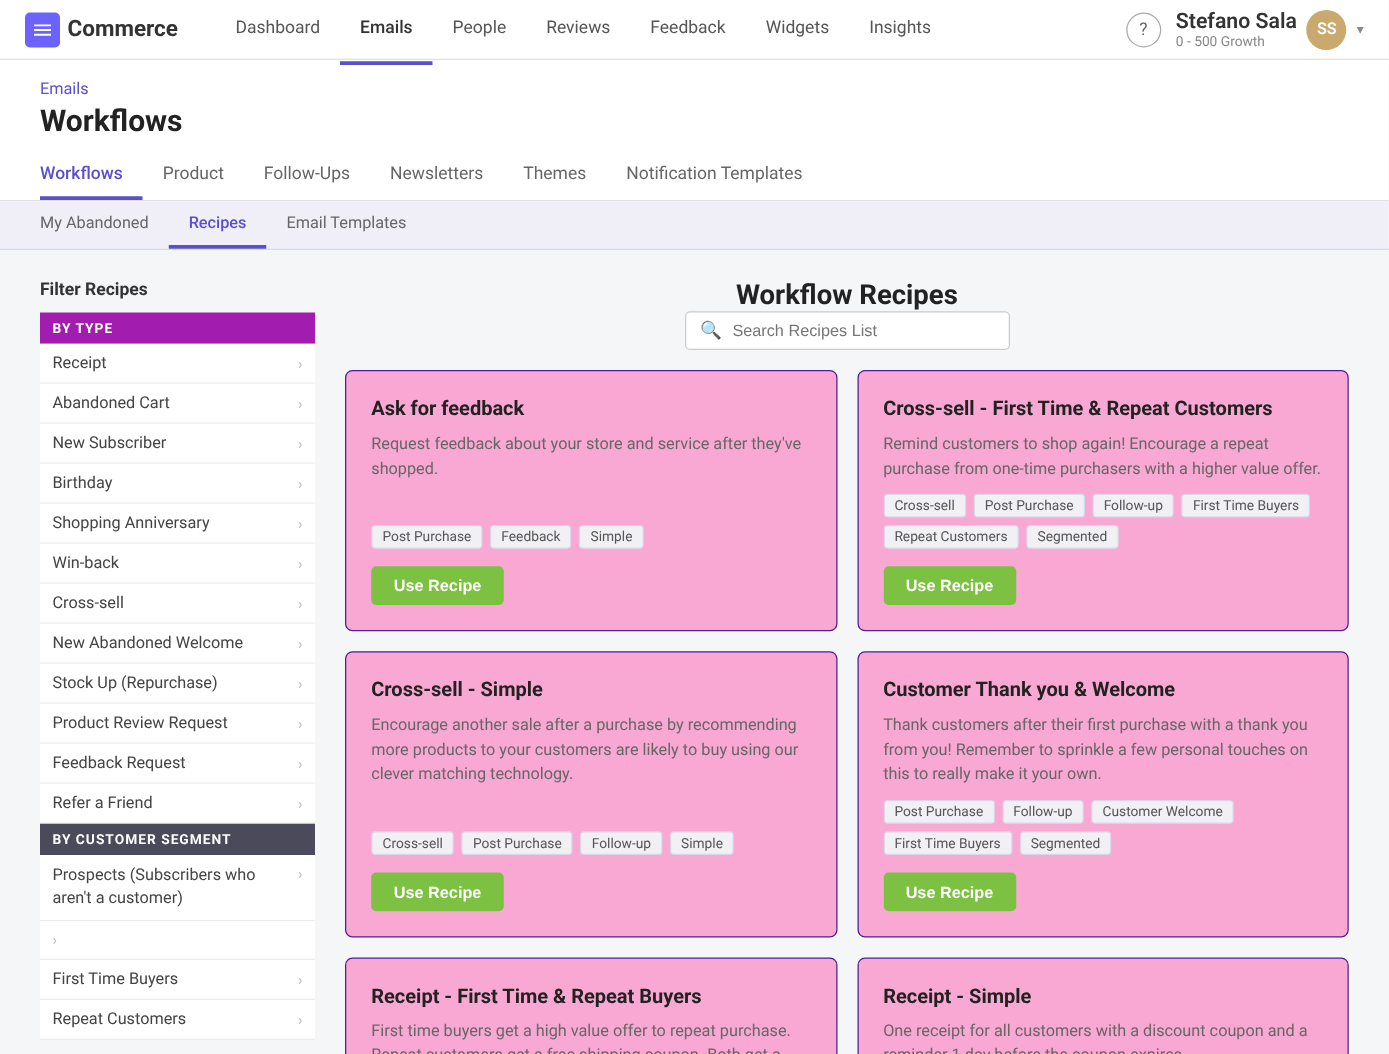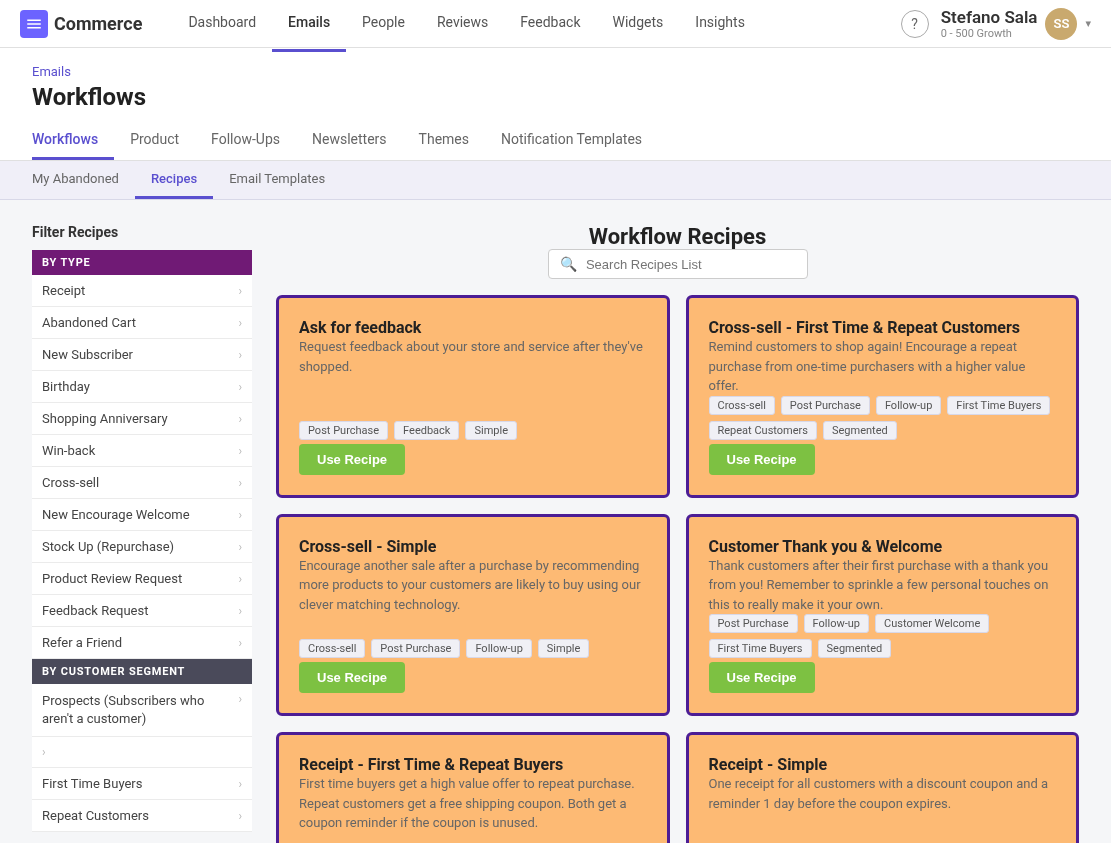--- a/index.html
+++ b/index.html
@@ -36,39 +36,39 @@
     .sub-tab { padding: 10px 16px; font-size: 13px; color: #666; cursor: pointer; border-bottom: 3px solid transparent; }
     .sub-tab:first-child { padding-left: 0; }
     .sub-tab.active { color: #5a4fcf; border-bottom: 3px solid #5a4fcf; font-weight: 500; }
 
     
     .main-content { display: flex; padding: 24px 32px; gap: 24px; min-height: calc(100vh - 200px); }
 
     
     .sidebar { width: 220px; flex-shrink: 0; }
     .filter-title { font-size: 14px; font-weight: 700; color: #333; margin-bottom: 10px; }
-    .filter-section-header { background: #701a75; color: #fff; font-size: 11px; font-weight: 700; letter-spacing: 0.8px; padding: 6px 10px; text-transform: uppercase; }
+    .filter-section-header { background: #a21caf; color: #fff; font-size: 11px; font-weight: 700; letter-spacing: 0.8px; padding: 6px 10px; text-transform: uppercase; }
     .filter-item { display: flex; align-items: center; justify-content: flex-start; padding: 8px 10px; font-size: 13px; color: #444; border-bottom: 1px solid #ebebeb; background: #fff; cursor: pointer; }
     .filter-item .filter-label { flex: 1; }
     .filter-arrow { color: #bbb; font-size: 12px; }
     .filter-section-header2 { background: #4a4a5a; color: #fff; font-size: 11px; font-weight: 700; letter-spacing: 0.8px; padding: 6px 10px; text-transform: uppercase; margin-top: 0; }
     .filter-item-long { padding: 8px 10px; font-size: 13px; color: #444; border-bottom: 1px solid #ebebeb; background: #fff; cursor: pointer; display: flex; align-items: flex-start; justify-content: space-between; gap: 4px; }
     .filter-item-long .filter-label { flex: 1; line-height: 1.4; }
 
     
     .recipes-area { flex: 1; }
     .recipes-header { display: flex; align-items: center; justify-content: space-between; margin-bottom: 16px; flex-direction: column; }
     .recipes-title { font-size: 22px; font-weight: 700; color: #222; }
     .search-box { display: flex; align-items: center; border: 1px solid #ccc; border-radius: 4px; background: #fff; padding: 6px 12px; gap: 8px; width: 260px; }
     .search-icon { color: #aaa; font-size: 14px; }
     .search-input { border: none; outline: none; font-size: 13px; color: #555; width: 100%; background: transparent; }
 
     
     .recipes-grid { display: grid; grid-template-columns: 1fr 1fr; gap: 16px; }
-    .recipe-card { background: #fdba74; border-radius: 6px; border: 3px solid #4c1d95; padding: 20px; display: flex; flex-direction: column; }
+    .recipe-card { background: #f9a8d4; border-radius: 6px; border: 1px solid #4c1d95; padding: 20px; display: flex; flex-direction: column; gap: 10px; }
     .recipe-card-title { font-size: 16px; font-weight: 700; color: #222; }
     .recipe-card-desc { font-size: 13px; color: #666; line-height: 1.5; flex: 1; }
     .recipe-tags { display: flex; flex-wrap: wrap; gap: 6px; }
     .tag { font-size: 11px; color: #555; background: #f0f0f5; border: 1px solid #d8d8e8; border-radius: 3px; padding: 2px 8px; }
     .use-recipe-btn { background: #7dc142; color: #fff; border: none; border-radius: 4px; padding: 8px 18px; font-size: 13px; font-weight: 600; cursor: pointer; align-self: flex-start; margin-top: 4px; }
   </style>
 </head>
 <body>
 
 <nav class="top-nav">
@@ -150,21 +150,21 @@
       </div>
     <div class="filter-item">
         <span class="filter-label">Win-back</span>
         <span class="filter-arrow">›</span>
       </div>
     <div class="filter-item">
         <span class="filter-label">Cross-sell</span>
         <span class="filter-arrow">›</span>
       </div>
     <div class="filter-item">
-        <span class="filter-label">New Encourage Welcome</span>
+        <span class="filter-label">New Abandoned Welcome</span>
         <span class="filter-arrow">›</span>
       </div>
     <div class="filter-item">
         <span class="filter-label">Stock Up (Repurchase)</span>
         <span class="filter-arrow">›</span>
       </div>
     <div class="filter-item">
         <span class="filter-label">Product Review Request</span>
         <span class="filter-arrow">›</span>
       </div>

